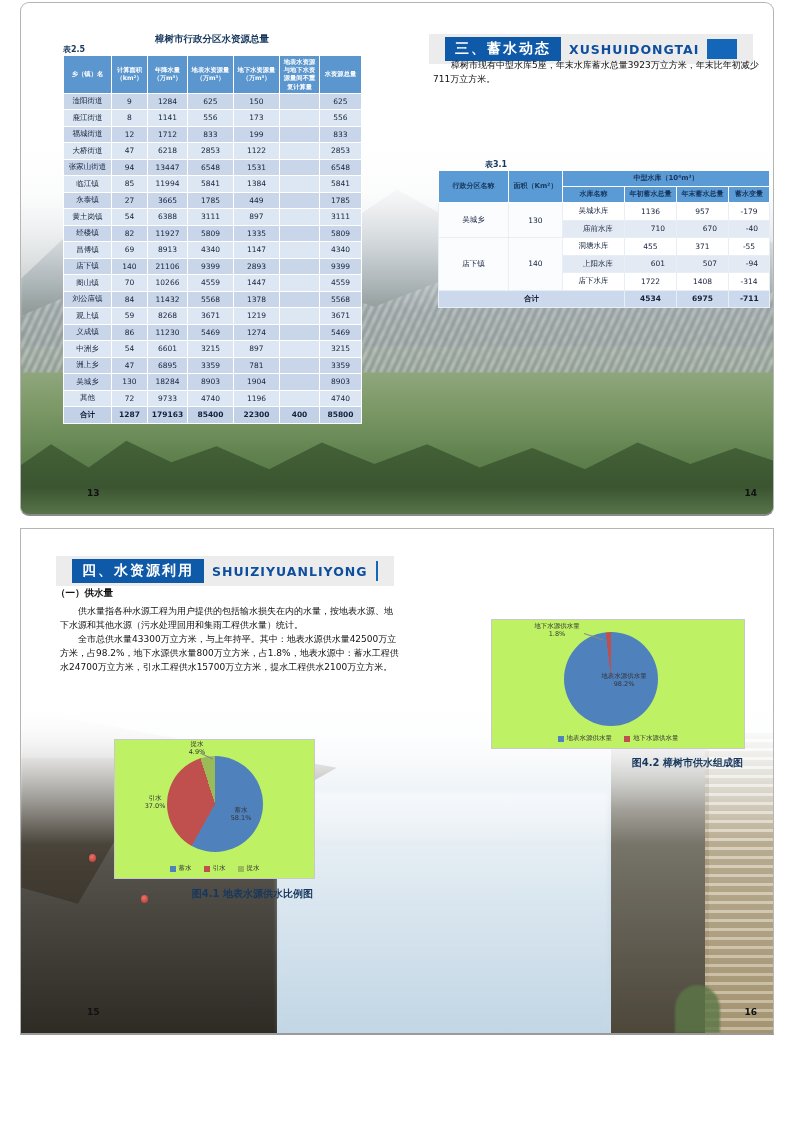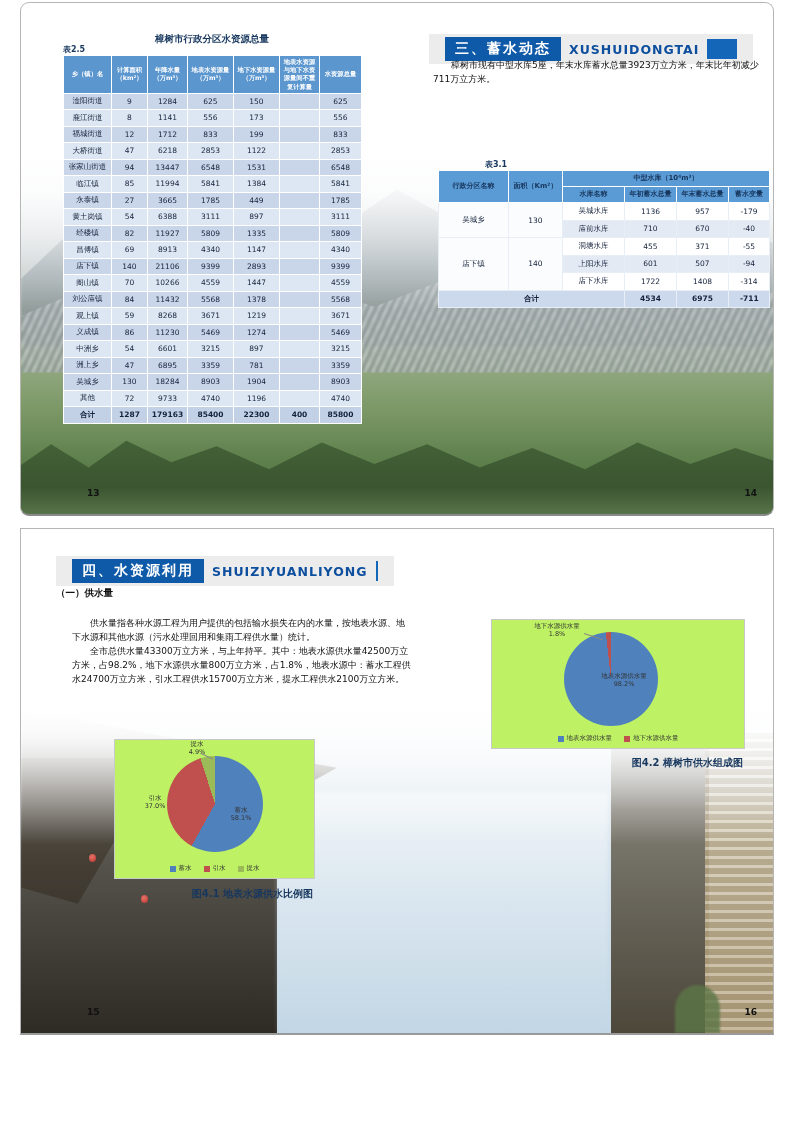--- a/index.html
+++ b/index.html
@@ -59,27 +59,27 @@
   .t25 tr.total td{background:#c3d1e7;font-weight:bold;}
 
   
   .para1{position:absolute;left:412px;top:56px;width:336px;font-size:9px;line-height:1.55;color:#111;text-indent:2em;margin:0;}
   .t31-title{position:absolute;left:417px;top:130px;width:331px;text-align:center;font-size:9px;font-weight:bold;color:#17375e;}
   .t31-label{position:absolute;left:417px;top:156px;font-size:8px;font-weight:bold;color:#17375e;margin-left:47px;}
   .t31{position:absolute;left:417px;top:167px;width:331px;table-layout:fixed;}
   .t31 th{background:#5b9bd5;color:#17365d;font-weight:bold;font-size:7px;padding:3px 1px;border:1px solid #fff;text-align:center;line-height:1.3;}
   .t31 td{font-size:7.5px;text-align:center;border:1px solid #e8eef6;height:16.5px;padding:0 11px;color:#14213a;}
   .t31 tr.wt td{background:#ffffff;}
-  .t31 tr.lt td{background:#e4eaf4;}
+  .t31 tr.lt td{background:#e4eaf4;text-align:right;}
   .t31 td.grpcell{background:#fafcfe !important;}
   .t31 tr.total td{background:#ccd8ec;font-weight:bold;}
 
   
   .subhead{position:absolute;left:35px;top:58px;font-size:9.5px;font-weight:bold;color:#111;margin:0;}
-  .p2para{position:absolute;left:35px;width:340px;font-size:9px;line-height:1.55;color:#111;text-indent:2em;margin:16px;}
+  .p2para{position:absolute;left:35px;width:340px;font-size:9px;line-height:1.55;color:#111;text-indent:2em;margin:4px;}
   .p2para.a{top:72px;} .p2para.b{top:100px;}
 
   
   .chartbox{position:absolute;background:#bef264;border:1px solid #c9c9c9;}
   .box42{left:470px;top:90px;width:252px;height:128px;}
   .box41{left:93px;top:210px;width:199px;height:138px;}
   .pie{position:absolute;border-radius:50%;}
   .pie42{left:72px;top:12px;width:94px;height:94px;}
   .pie41{left:52px;top:16px;width:96px;height:96px;}
   .slab{position:absolute;font-size:6.5px;line-height:1.25;color:#333;text-align:center;}

